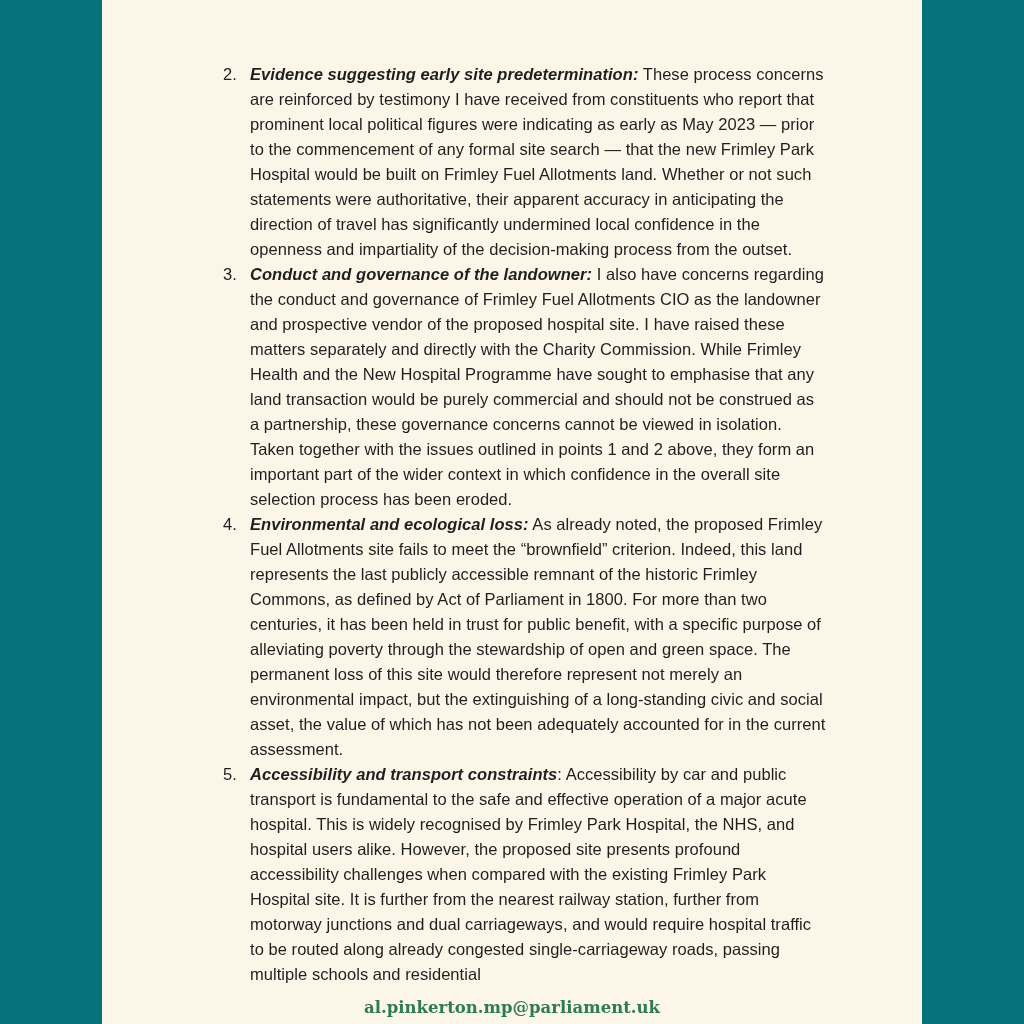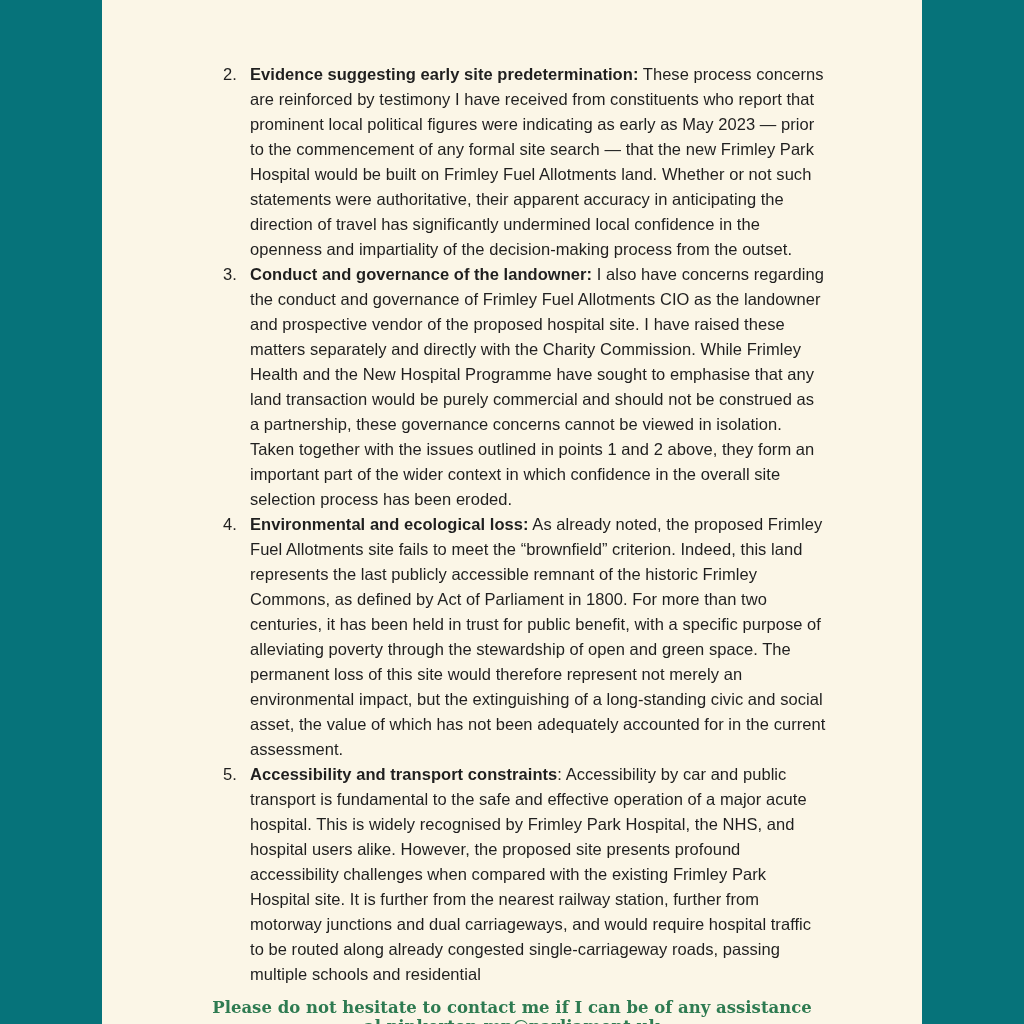--- a/index.html
+++ b/index.html
@@ -36,20 +36,21 @@
   }
   .num {
     flex: none;
     width: 27px;
   }
   .body-text {
     width: 577px;
   }
   .lead {
     font-weight: bold;
+    font-style: italic;
   }
   .footer {
     margin-top: 11px;
     text-align: center;
     font-family: "DejaVu Serif", serif;
     font-weight: bold;
     font-size: 16.5px;
     line-height: 19px;
     color: #2E7B51;
   }
@@ -71,16 +72,15 @@
       <span class="num">4.</span>
       <div class="body-text"><span class="lead">Environmental and ecological loss:</span><span> As already noted, the proposed Frimley Fuel Allotments site fails to meet the “brownfield” criterion. Indeed, this land represents the last publicly accessible remnant of the historic Frimley Commons, as defined by Act of Parliament in 1800. For more than two centuries, it has been held in trust for public benefit, with a specific purpose of alleviating poverty through the stewardship of open and green space. The permanent loss of this site would therefore represent not merely an environmental impact, but the extinguishing of a long-standing civic and social asset, the value of which has not been adequately accounted for in the current assessment.</span></div>
     </li>
     <li class="item">
       <span class="num">5.</span>
       <div class="body-text"><span class="lead">Accessibility and transport constraints</span><span>: Accessibility by car and public transport is fundamental to the safe and effective operation of a major acute hospital. This is widely recognised by Frimley Park Hospital, the NHS, and hospital users alike. However, the proposed site presents profound accessibility challenges when compared with the existing Frimley Park Hospital site. It is further from the nearest railway station, further from motorway junctions and dual carriageways, and would require hospital traffic to be routed along already congested single-carriageway roads, passing multiple schools and residential</span></div>
     </li>
   </ol>
 
   <div class="footer">
-    <div>Please do not hesitate to contact me if I can be of any assistance</div>
     <div>al.pinkerton.mp@parliament.uk</div>
   </div>
 </div>
 
 </body></html>

